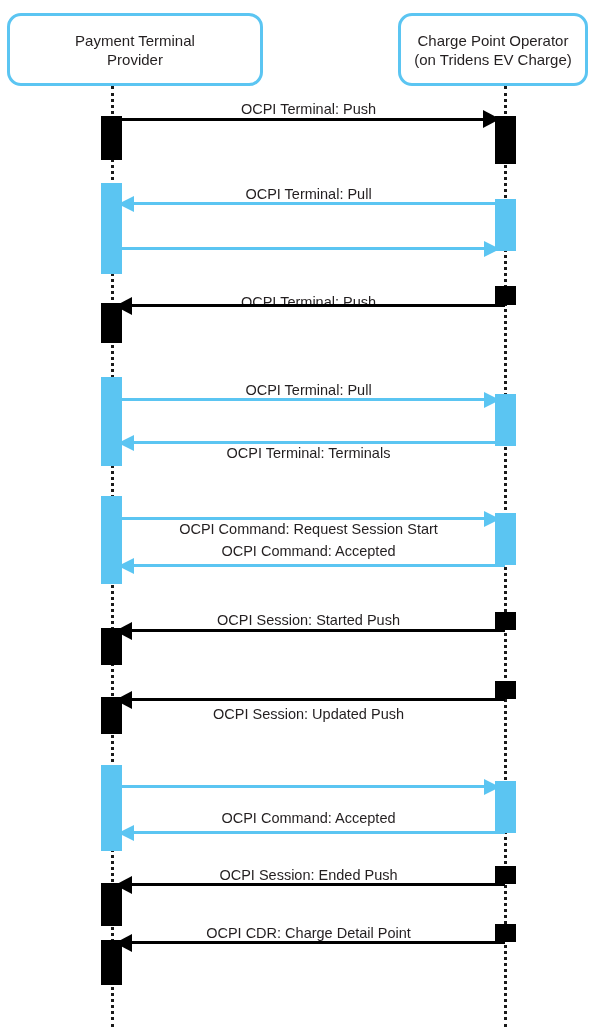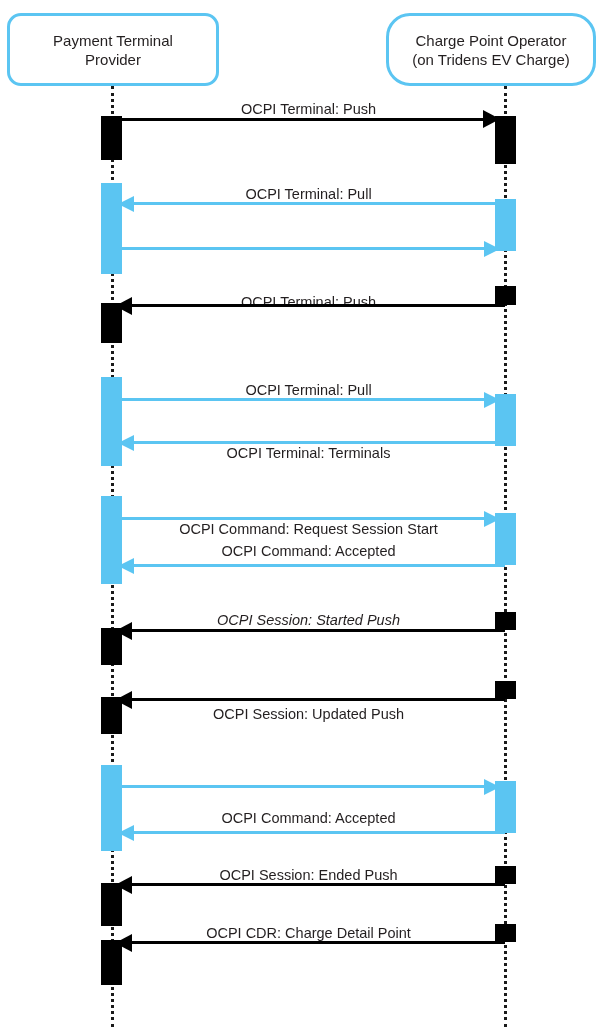--- a/index.html
+++ b/index.html
@@ -88,26 +88,26 @@
     color: #231f20;
     white-space: nowrap;
     line-height: 17px;
   }
 </style>
 </head>
 <body>
 
 <div id="diagram-root">
 
-  <div class="actor-box" style="left:7px; top:13px; width:212px; height:73px;">
+  <div class="actor-box" style="left:7px; top:13px; width:256px; height:73px;">
     <span class="actor-label">Payment Terminal
 Provider</span>
   </div>
 
-  <div class="actor-box" style="left:386px; top:13px; width:210px; height:73px;border-radius:24px;">
+  <div class="actor-box" style="left:398px; top:13px; width:190px; height:73px;">
     <span class="actor-label">Charge Point Operator
 (on Tridens EV Charge)</span>
   </div>
 
   <div class="lifeline" style="left:111px; top:86px; height:941px;"></div>
   <div class="lifeline" style="left:504px; top:86px; height:941px;"></div>
 
   <div class="activation act-black" style="left:101px; top:116px; width:21px; height:44px;"></div>
   <div class="activation act-blue" style="left:101px; top:183px; width:21px; height:91px;"></div>
   <div class="activation act-black" style="left:101px; top:303px; width:21px; height:40px;"></div>
@@ -154,21 +154,21 @@
   <div class="arrowhead arrow-left-blue" style="left:118px; top:435px;"></div>
 
   <div class="msg-label" style="left:112px; top:501px; width:393px;margin-top:20px;">OCPI Command: Request Session Start</div>
   <div class="msg-line msg-blue" style="left:112px; top:517px; width:374px;"></div>
   <div class="arrowhead arrow-right-blue" style="left:484px; top:511px;"></div>
 
   <div class="msg-label" style="left:112px; top:543px; width:393px;">OCPI Command: Accepted</div>
   <div class="msg-line msg-blue" style="left:130px; top:564px; width:375px;"></div>
   <div class="arrowhead arrow-left-blue" style="left:118px; top:558px;"></div>
 
-  <div class="msg-label" style="left:112px; top:612px; width:393px;font-style:italic;">OCPI Session: Started Push</div>
+  <div class="msg-label" style="left:112px; top:612px; width:393px;">OCPI Session: Started Push</div>
   <div class="msg-line msg-black" style="left:128px; top:629px; width:377px;"></div>
   <div class="arrowhead arrow-left-black" style="left:115px; top:622px;"></div>
 
   <div class="msg-label" style="left:112px; top:682px; width:393px;margin-top:24px;">OCPI Session: Updated Push</div>
   <div class="msg-line msg-black" style="left:128px; top:698px; width:377px;"></div>
   <div class="arrowhead arrow-left-black" style="left:115px; top:691px;"></div>
 
   <div class="msg-line msg-blue" style="left:112px; top:785px; width:374px;"></div>
   <div class="arrowhead arrow-right-blue" style="left:484px; top:779px;"></div>
 

